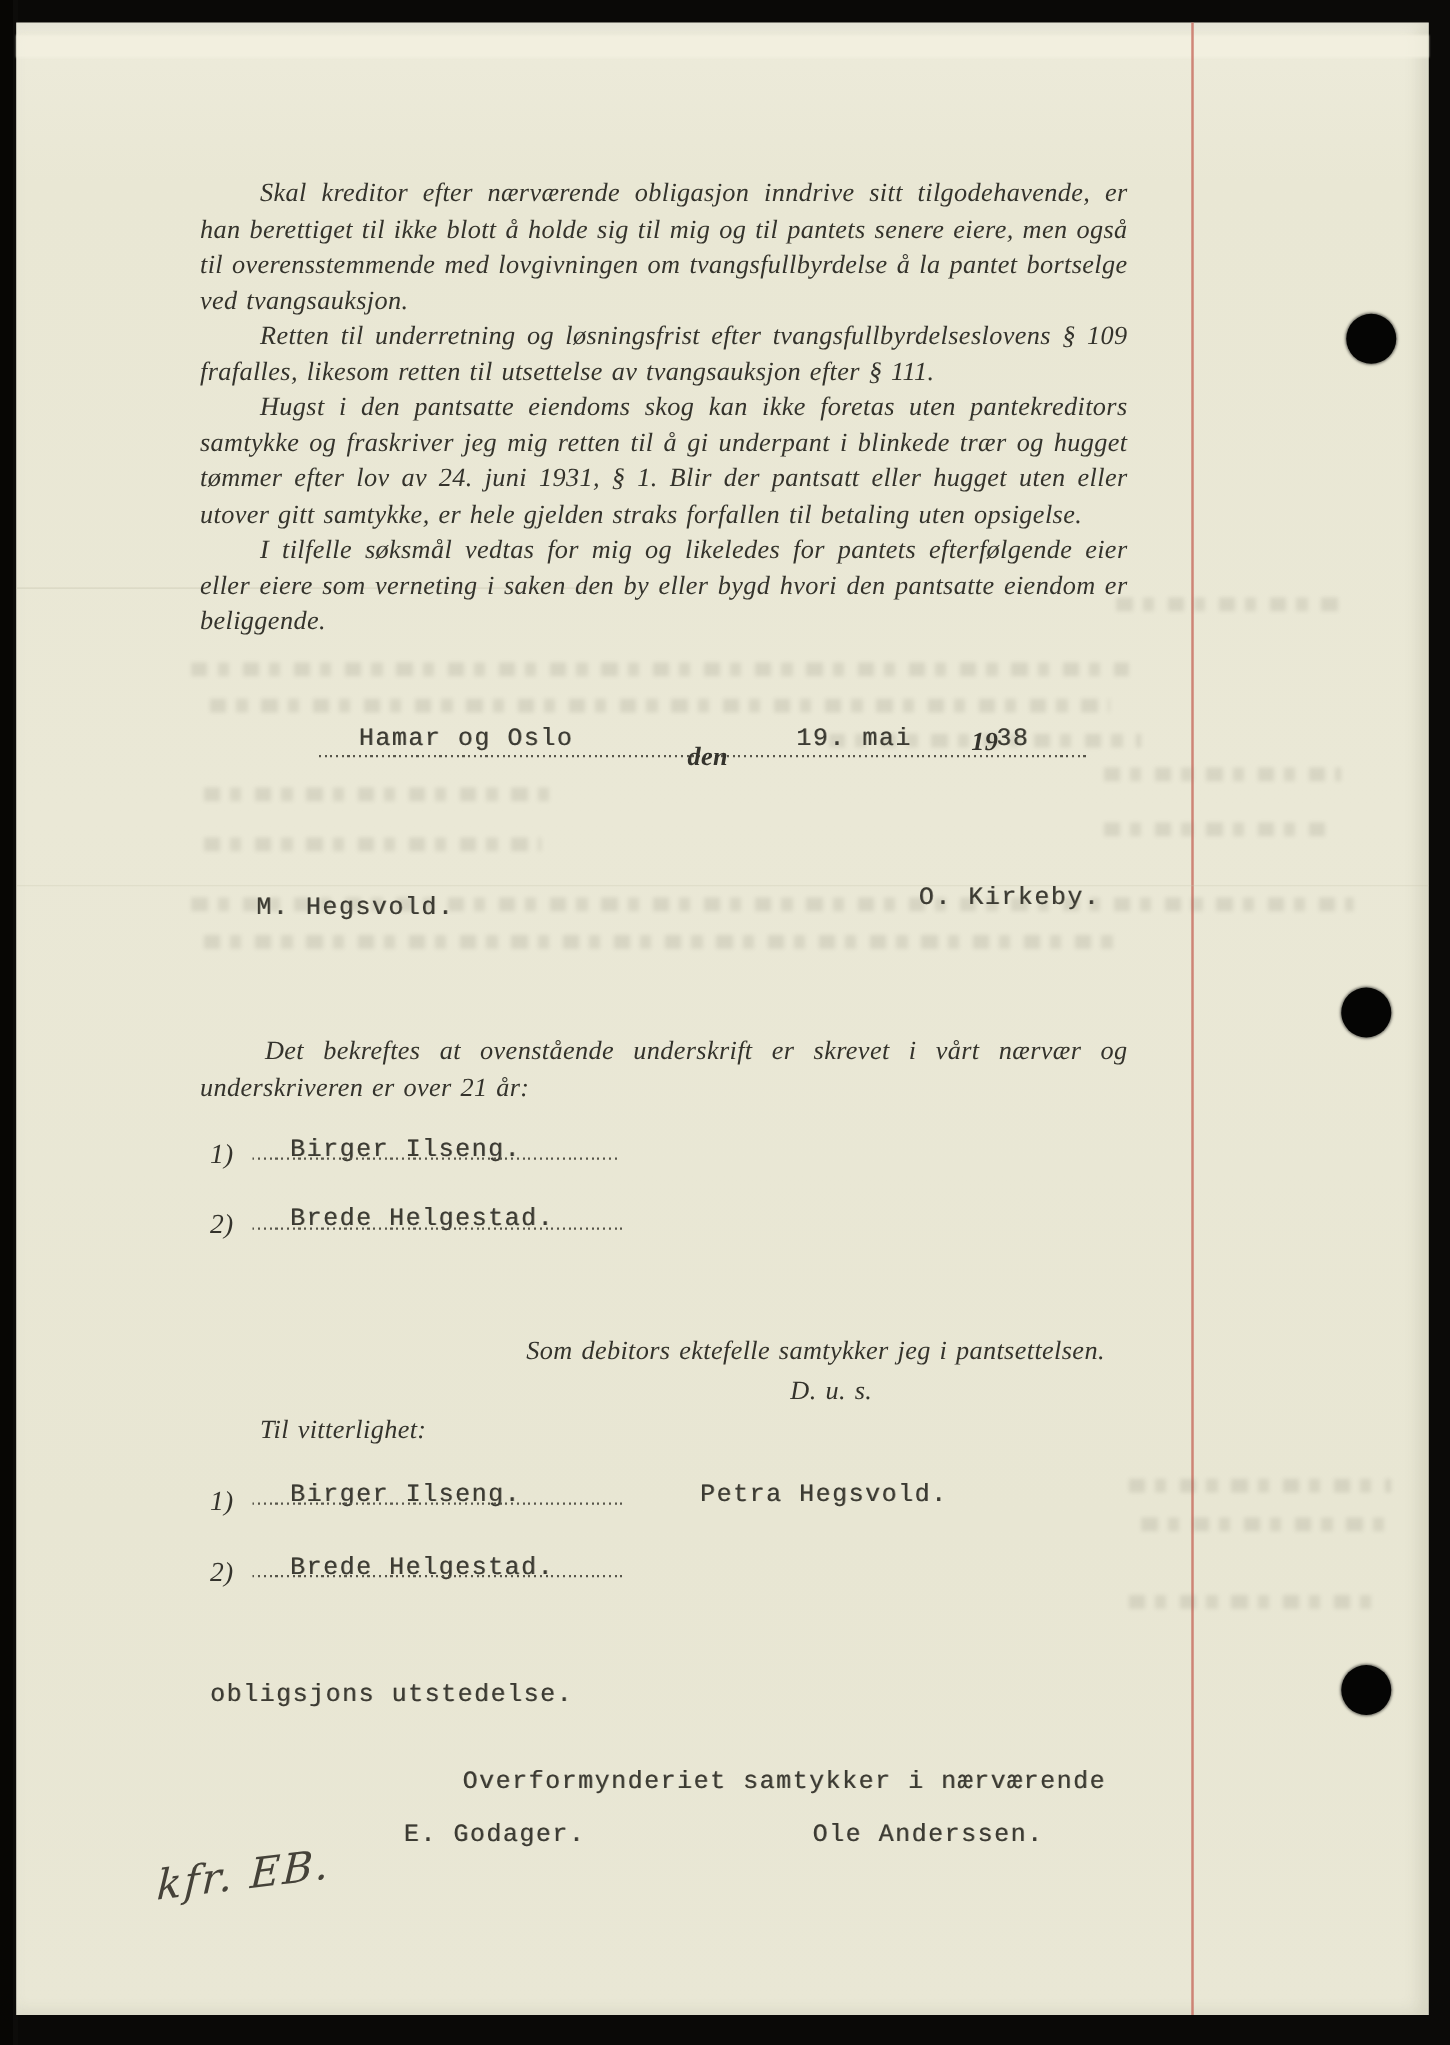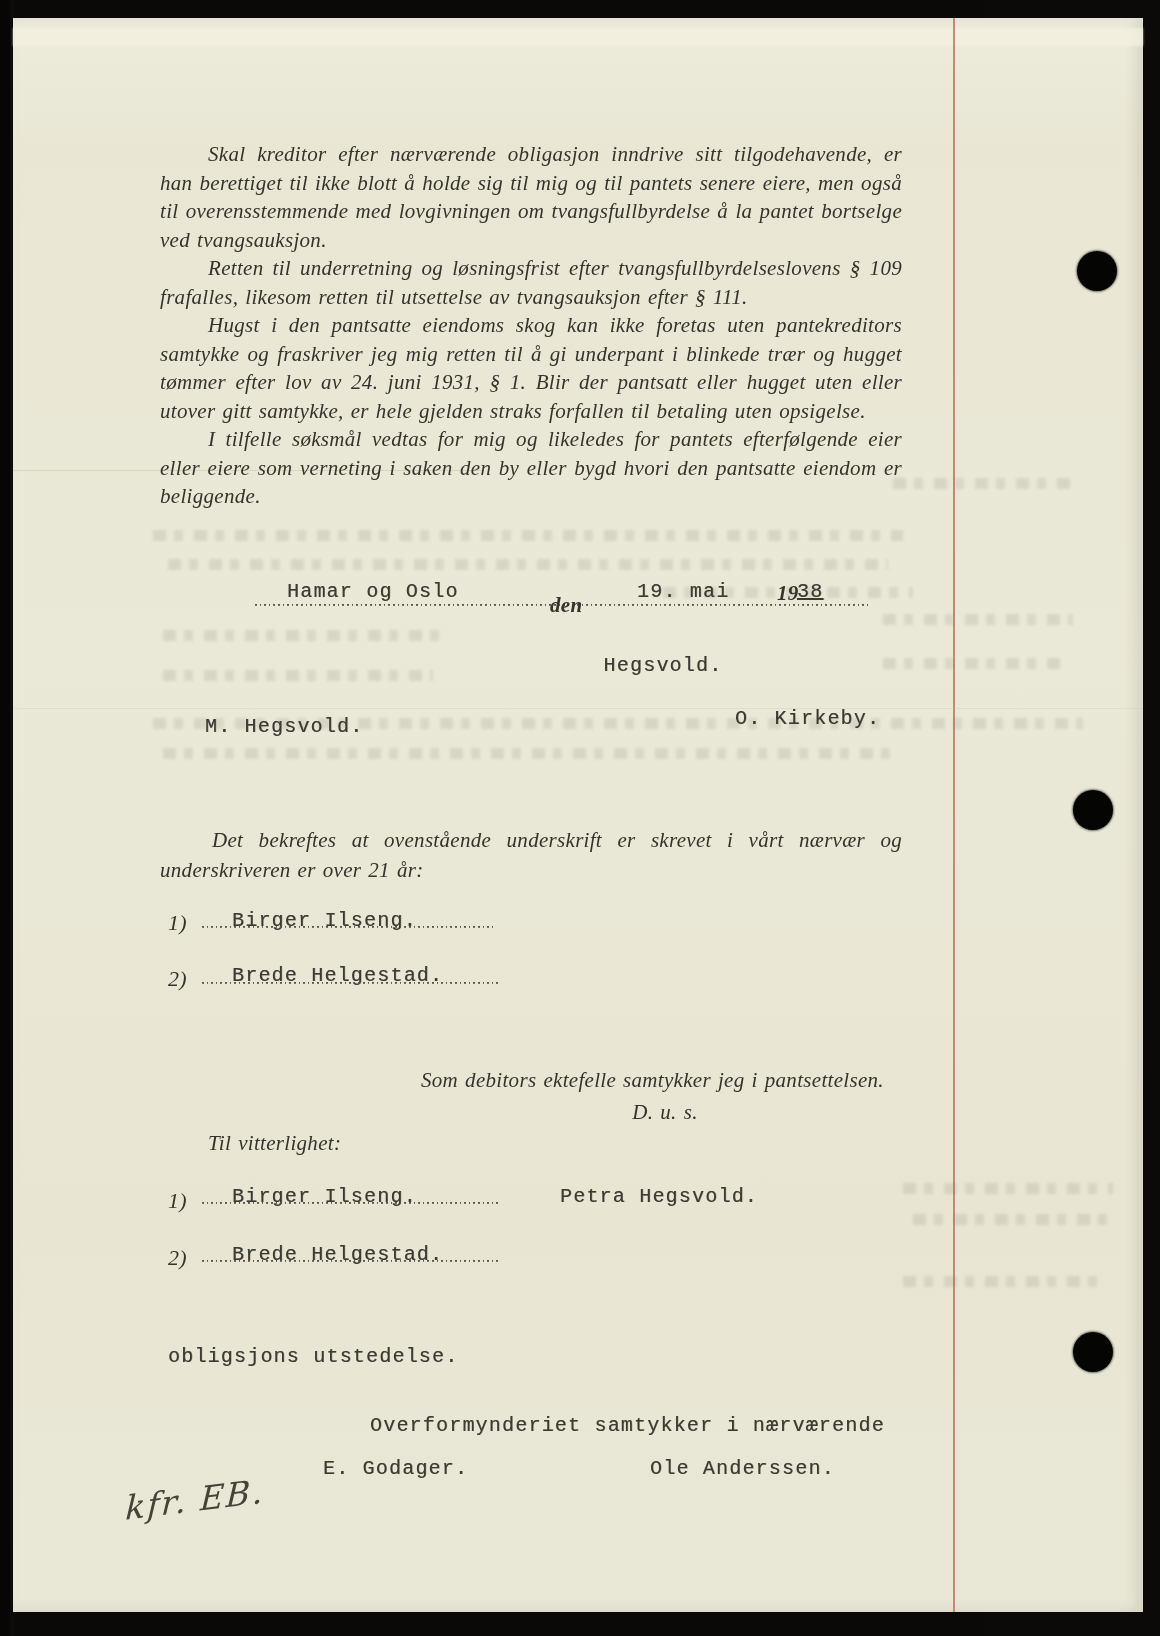--- a/index.html
+++ b/index.html
@@ -63,25 +63,24 @@
       <p>Hugst i den pantsatte eiendoms skog kan ikke foretas uten pantekreditors samtykke og fraskriver jeg mig retten til å gi underpant i blinkede trær og hugget tømmer efter lov av 24. juni 1931, § 1.  Blir der pantsatt eller hugget uten eller utover gitt samtykke, er hele gjelden straks forfallen til betaling uten opsigelse.</p>
       <p>I tilfelle søksmål vedtas for mig og likeledes for pantets efterfølgende eier eller eiere som verneting i saken den by eller bygd hvori den pantsatte eiendom er beliggende.</p>
     </div>
 
     <div class="abs" style="left:242px;top:558px;width:616px;height:30px;">
       <div class="dotline" style="left:0;top:27px;width:616px;"></div>
       <span class="abs tw" style="left:32px;top:4px;">Hamar og Oslo</span>
       <span class="abs ser" style="left:295px;top:17px;font-weight:bold;">den</span>
       <span class="abs tw" style="left:382px;top:4px;">19. mai</span>
       <span class="abs ser" style="left:522px;top:5px;font-weight:bold;">19</span>
-      <span class="abs tw" style="left:542px;top:4px;text-decoration:underline;">38</span>
+      <span class="abs tw" style="left:542px;top:4px;">38</span>
     </div>
 
     <div class="abs tw center guardian" style="left:420px;top:637px;width:460px;white-space:normal;">
-      <div>Hegsvold.</div>
     </div>
     <span class="abs tw" style="left:192px;top:697px;">M. Hegsvold.</span>
     <span class="abs tw" style="left:722px;top:677px;margin-top:12px;">O. Kirkeby.</span>
 
     <div class="abs ser attest" style="left:147px;top:807px;width:742px;">
       <p>Det bekreftes at ovenstående underskrift er skrevet i vårt nærvær og underskriveren er over 21 år:</p>
     </div>
 
     <span class="abs ser num" style="left:155px;top:892px;">1)</span>
     <span class="abs tw" style="left:219px;top:891px;">Birger Ilseng.</span>

